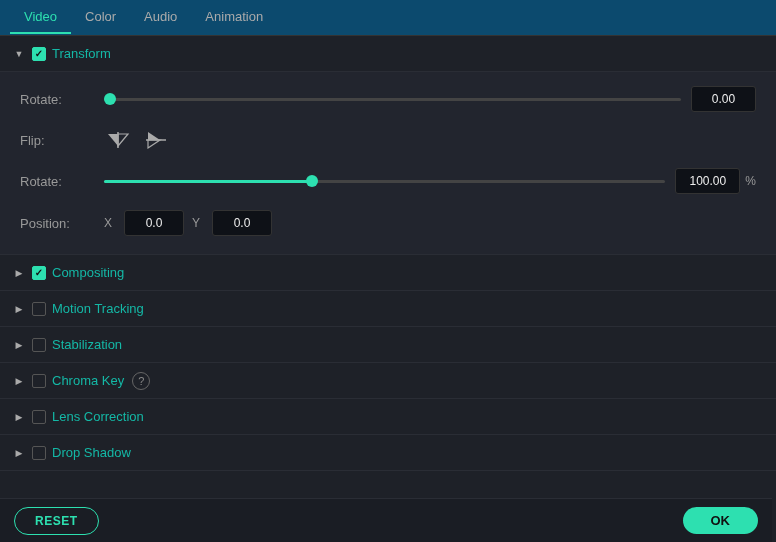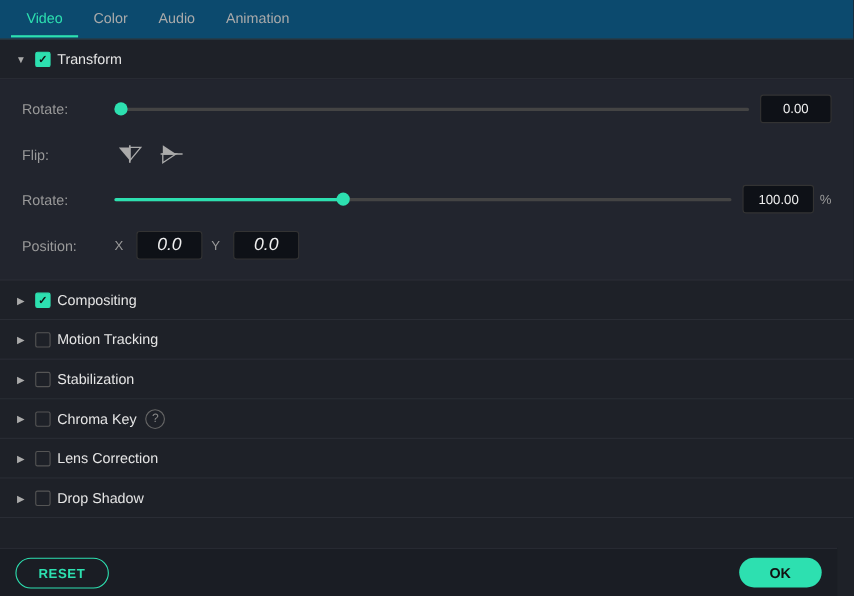--- a/index.html
+++ b/index.html
@@ -83,21 +83,21 @@
     }
     .checkbox.checked::after {
       content: '✓';
       color: #111;
       font-size: 10px;
       font-weight: bold;
     }
 
     .section-title {
       font-size: 13px;
-      color: #e5e5e5;
+      color: #14b8a6;
       font-weight: 500;
     }
 
     
     .transform-body {
       background: #22252e;
       padding: 14px 20px 18px 20px;
       border-bottom: 1px solid #2a2d35;
     }
 
@@ -190,26 +190,25 @@
       font-size: 12px;
       margin-right: 4px;
     }
     .pos-input {
       width: 60px;
       height: 26px;
       background: #0e1117;
       border: 1px solid #333;
       border-radius: 3px;
       color: #eee;
-      font-size: 16px;
+      font-size: 12px;
       text-align: center;
       display: flex;
       align-items: center;
       justify-content: center;
-      font-style: italic;
     }
 
     
     .help-icon {
       width: 18px;
       height: 18px;
       border-radius: 50%;
       border: 1px solid #666;
       color: #888;
       font-size: 11px;
@@ -218,21 +217,21 @@
       justify-content: center;
       margin-left: 8px;
       cursor: pointer;
     }
 
     
     .bottom-bar {
       position: absolute;
       bottom: 0;
       left: 0;
-      right: 15px;
+      right: 4px;
       height: 44px;
       background: #1a1d24;
       border-top: 1px solid #2a2d35;
       display: flex;
       align-items: center;
       justify-content: space-between;
       padding: 0 14px;
     }
 
     .btn-reset {

